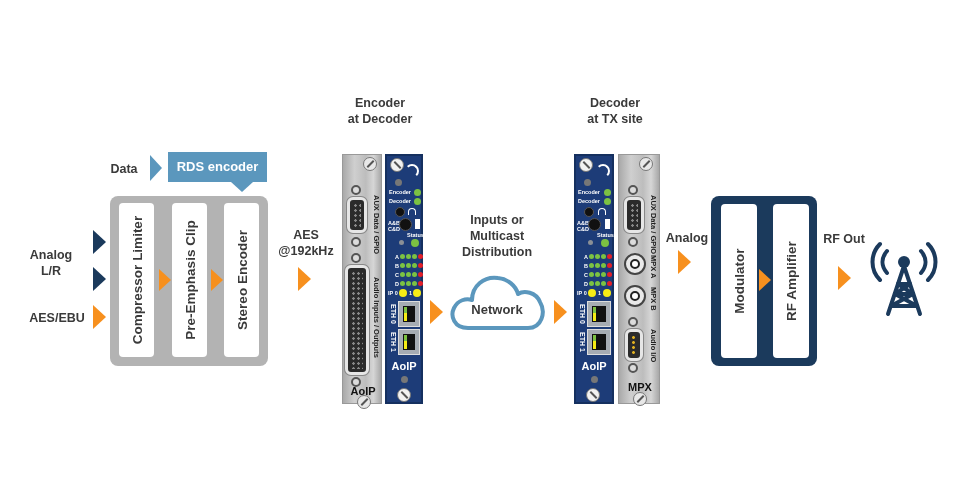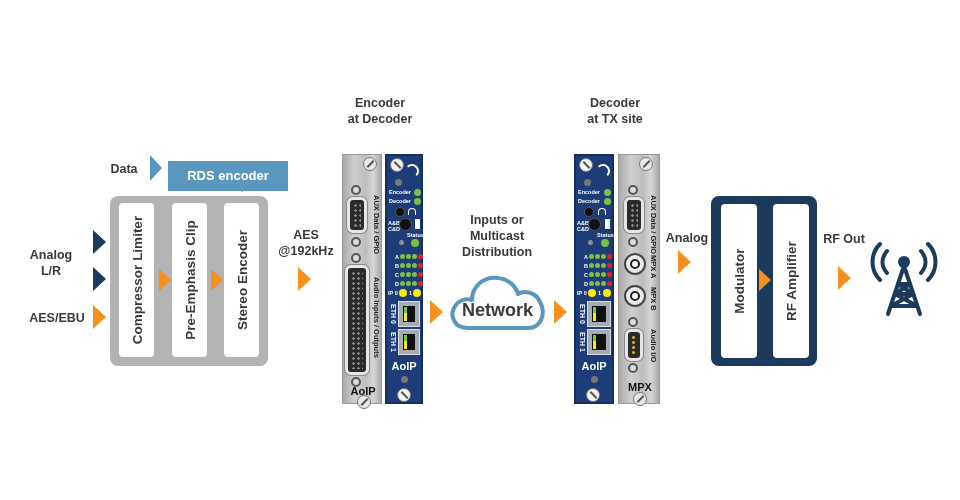--- a/index.html
+++ b/index.html
@@ -44,21 +44,21 @@
   <div>Encoder</div>
   <div>at Decoder</div>
 </div>
 <div class="lbl" style="left:570px;top:95px;width:90px;">
   <div>Decoder</div>
   <div>at TX site</div>
 </div>
 
 <div class="lbl" style="left:104px;top:161px;width:40px;">Data</div>
 <div class="abs" style="left:150px;top:155px;width:0;height:0;border-top:13px solid transparent;border-bottom:13px solid transparent;border-left:12px solid #5b97bd;"></div>
-<div class="abs" style="left:168px;top:152px;width:120px;height:30px;background:#5b97bd;margin-top:9px;">
+<div class="abs" style="left:168px;top:152px;width:99px;height:30px;background:#5b97bd;">
   <div style="color:#fff;font-weight:bold;font-size:13px;text-align:center;line-height:30px;">RDS encoder</div>
 </div>
 <div class="abs" style="left:231px;top:182px;width:0;height:0;border-left:11px solid transparent;border-right:11px solid transparent;border-top:10px solid #5b97bd;"></div>
 
 <div class="lbl" style="left:28px;top:247px;width:46px;">
   <div>Analog</div>
   <div>L/R</div>
 </div>
 <div class="tri navy" style="left:93px;top:230px;"></div>
 <div class="tri navy" style="left:93px;top:267px;"></div>
@@ -169,21 +169,21 @@
 <div class="tri" style="left:430px;top:300px;"></div>
 
 <div class="lbl" style="left:452px;top:212px;width:90px;">
   <div>Inputs or</div>
   <div>Multicast</div>
   <div>Distribution</div>
 </div>
 <svg class="abs" style="left:446px;top:266px;" width="104" height="70" viewBox="0 0 104 70">
   <path d="M22 62 C8 62 4 50 8 42 C12 34 20 32 26 34 C26 20 38 10 52 12 C62 13 70 20 72 28 C78 24 90 26 94 36 C100 46 96 62 82 62 Z" fill="#fff" stroke="#5b97bd" stroke-width="4" stroke-linejoin="round"></path>
 </svg>
-<div class="lbl" style="left:462px;top:302px;width:70px;font-size:18px;">Network</div>
+<div class="lbl" style="left:462px;top:302px;width:70px;font-size:13px;">Network</div>
 <div class="tri" style="left:554px;top:300px;"></div>
 
 <div class="card" style="left:574px;top:154px;width:40px;height:250px;">
   <div class="screw w" style="left:3px;top:2px;"></div>
   <div style="position:absolute;left:20px;top:8px;width:14px;height:14px;border-radius:50%;border:2px solid #fff;border-left-color:transparent;border-bottom-color:transparent;"></div>
   <div style="position:absolute;left:8px;top:23px;width:7px;height:7px;border-radius:50%;background:#777;"></div>
   <div class="tiny" style="left:2px;top:33px;">Encoder</div>
   <div class="led" style="left:28px;top:33px;width:7px;height:7px;"></div>
   <div class="tiny" style="left:2px;top:42px;">Decoder</div>
   <div class="led" style="left:28px;top:42px;width:7px;height:7px;"></div>

